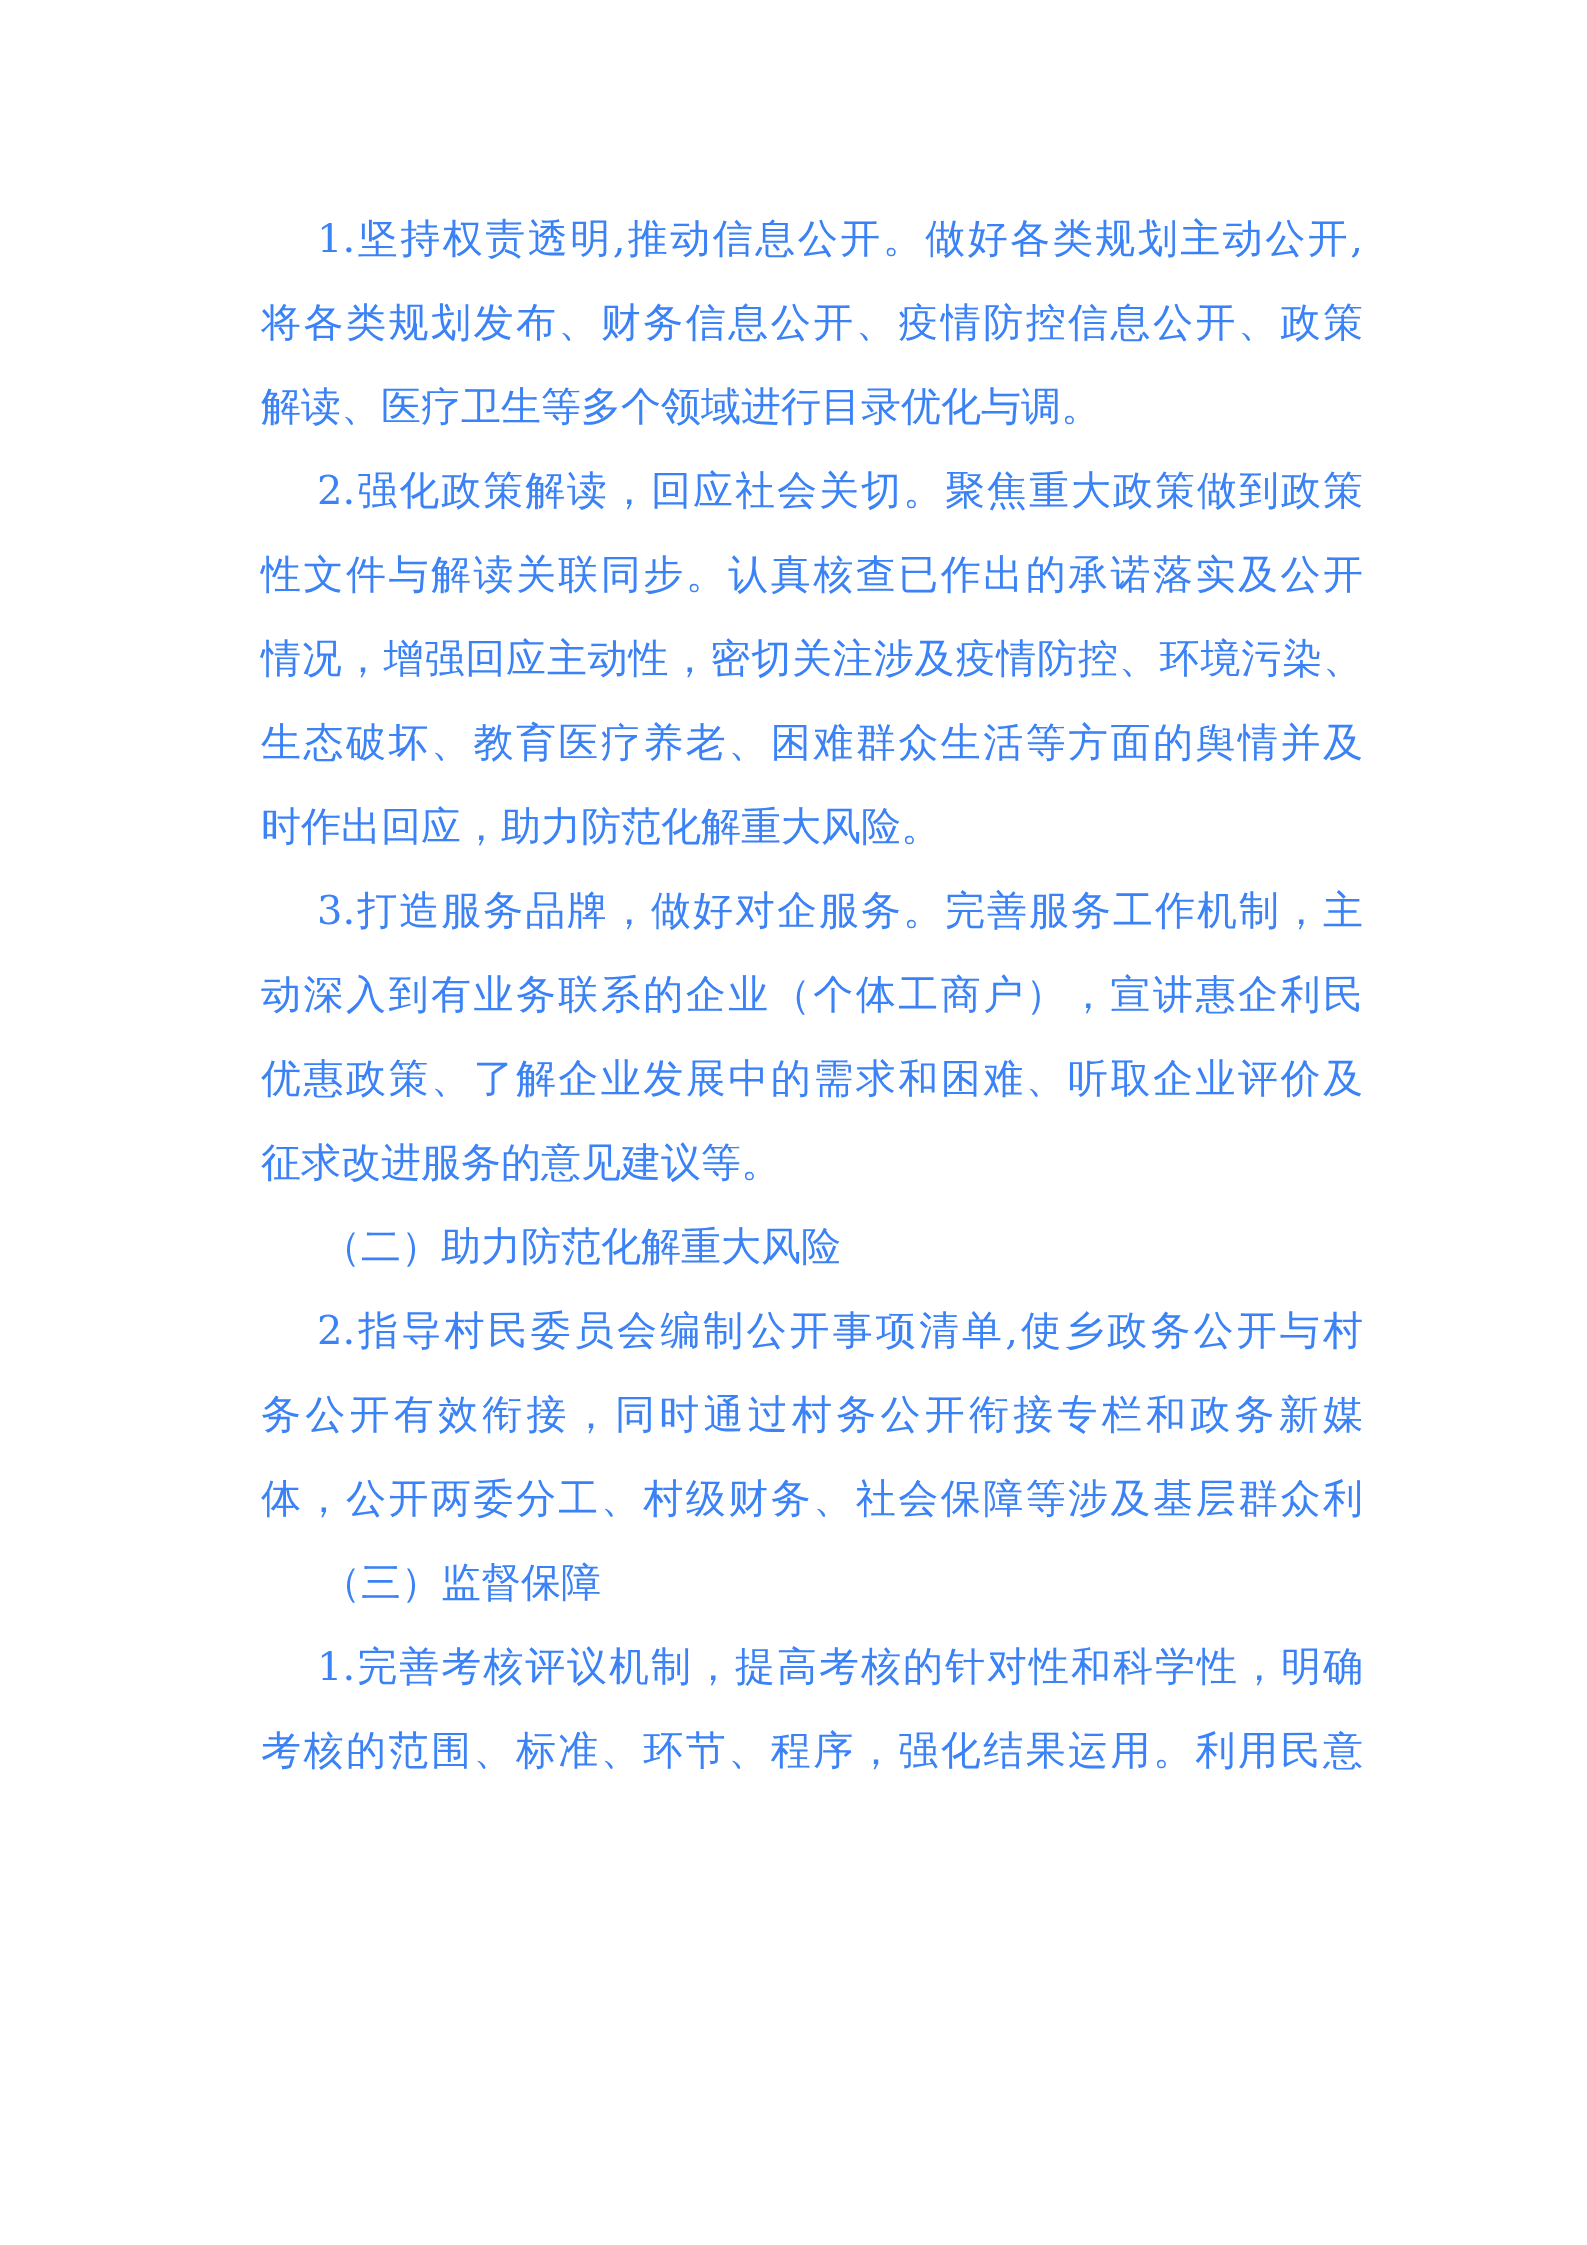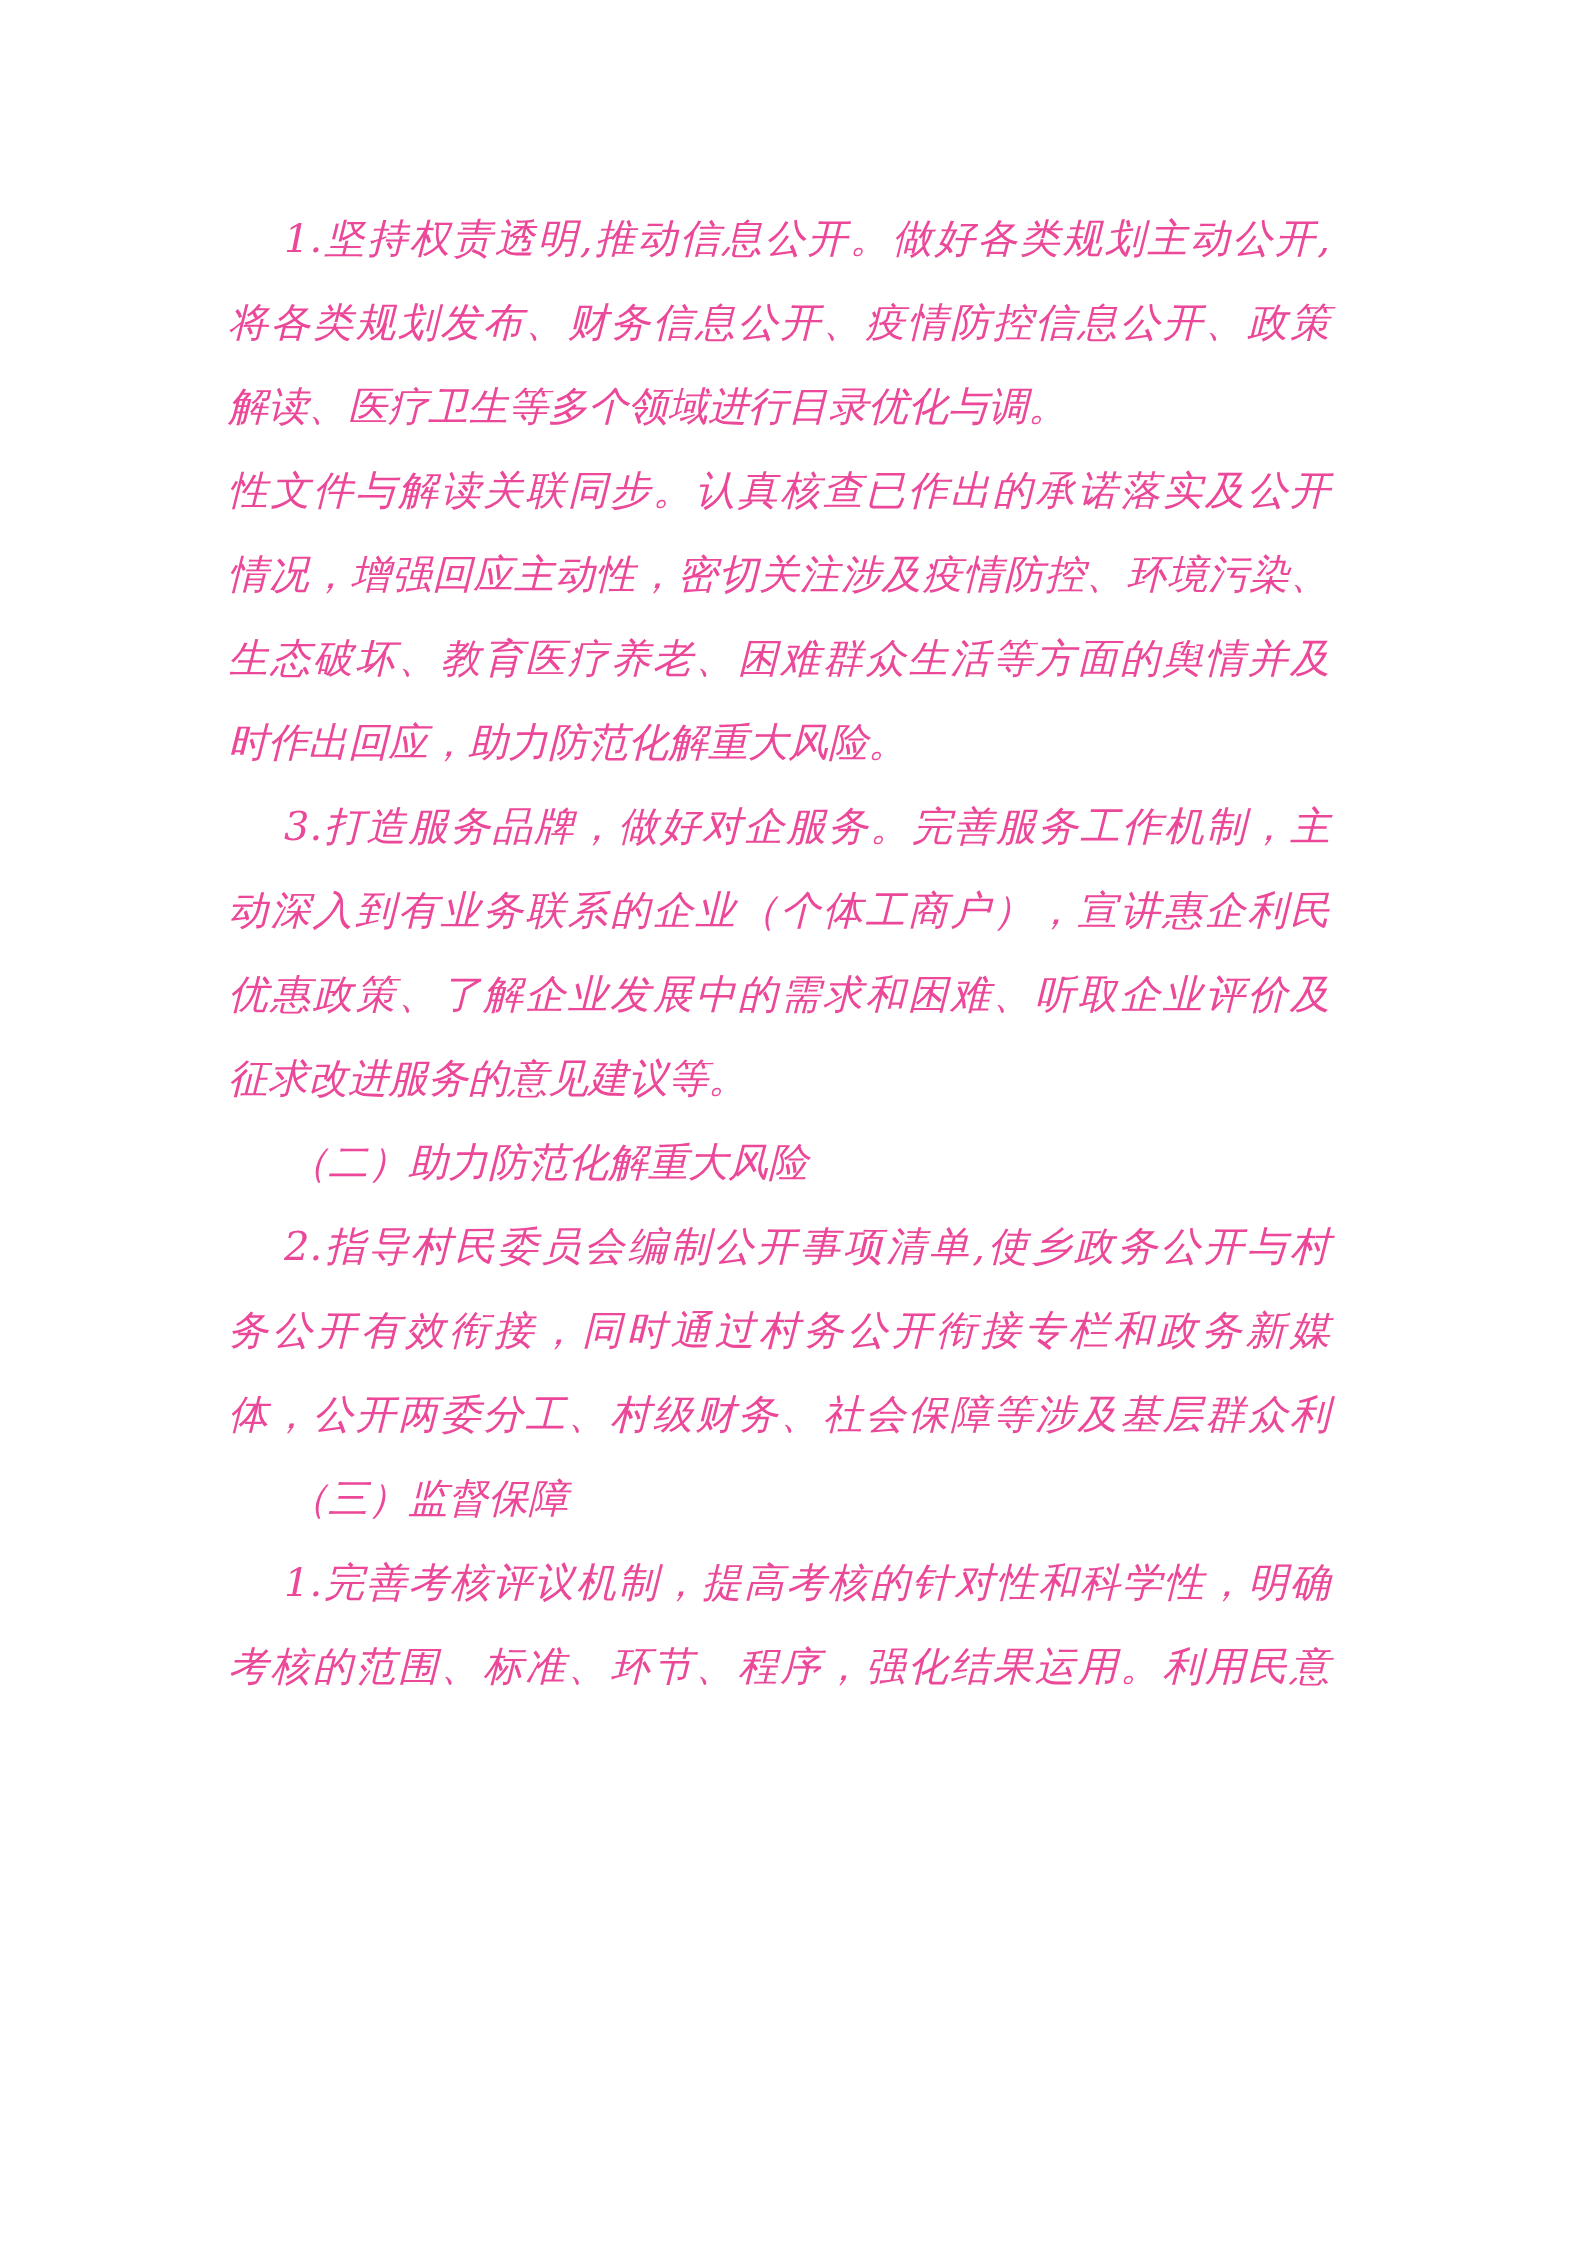--- a/index.html
+++ b/index.html
@@ -16,27 +16,26 @@
     .page {
       position: absolute;
       left: 0;
       top: 0;
       width: 1587px;
       height: 2245px;
       background: #ffffff;
     }
     .content {
       position: absolute;
-      left: 228px;
+      left: 261px;
       top: 196px;
       width: 1102px;
       font-family: "DejaVu Serif", "Liberation Serif", serif;
       font-size: 40px;
-      color: #ec4899;
-      font-style: italic;
+      color: #3b82f6;
     }
     .line {
       height: 84px;
       line-height: 84px;
       white-space: nowrap;
       text-align: justify;
       text-align-last: justify;
       letter-spacing: 0;
     }
     .line.last {
@@ -56,20 +55,21 @@
 <div class="page">
   <div class="content">
 
     <div>
       <div class="line indent">1.坚持权责透明,推动信息公开。做好各类规划主动公开,</div>
       <div class="line">将各类规划发布、财务信息公开、疫情防控信息公开、政策</div>
       <div class="line last">解读、医疗卫生等多个领域进行目录优化与调。</div>
     </div>
 
     <div>
+      <div class="line indent">2.强化政策解读，回应社会关切。聚焦重大政策做到政策</div>
       <div class="line">性文件与解读关联同步。认真核查已作出的承诺落实及公开</div>
       <div class="line">情况，增强回应主动性，密切关注涉及疫情防控、环境污染、</div>
       <div class="line">生态破坏、教育医疗养老、困难群众生活等方面的舆情并及</div>
       <div class="line last">时作出回应，助力防范化解重大风险。</div>
     </div>
 
     <div>
       <div class="line indent">3.打造服务品牌，做好对企服务。完善服务工作机制，主</div>
       <div class="line">动深入到有业务联系的企业（个体工商户），宣讲惠企利民</div>
       <div class="line">优惠政策、了解企业发展中的需求和困难、听取企业评价及</div>

